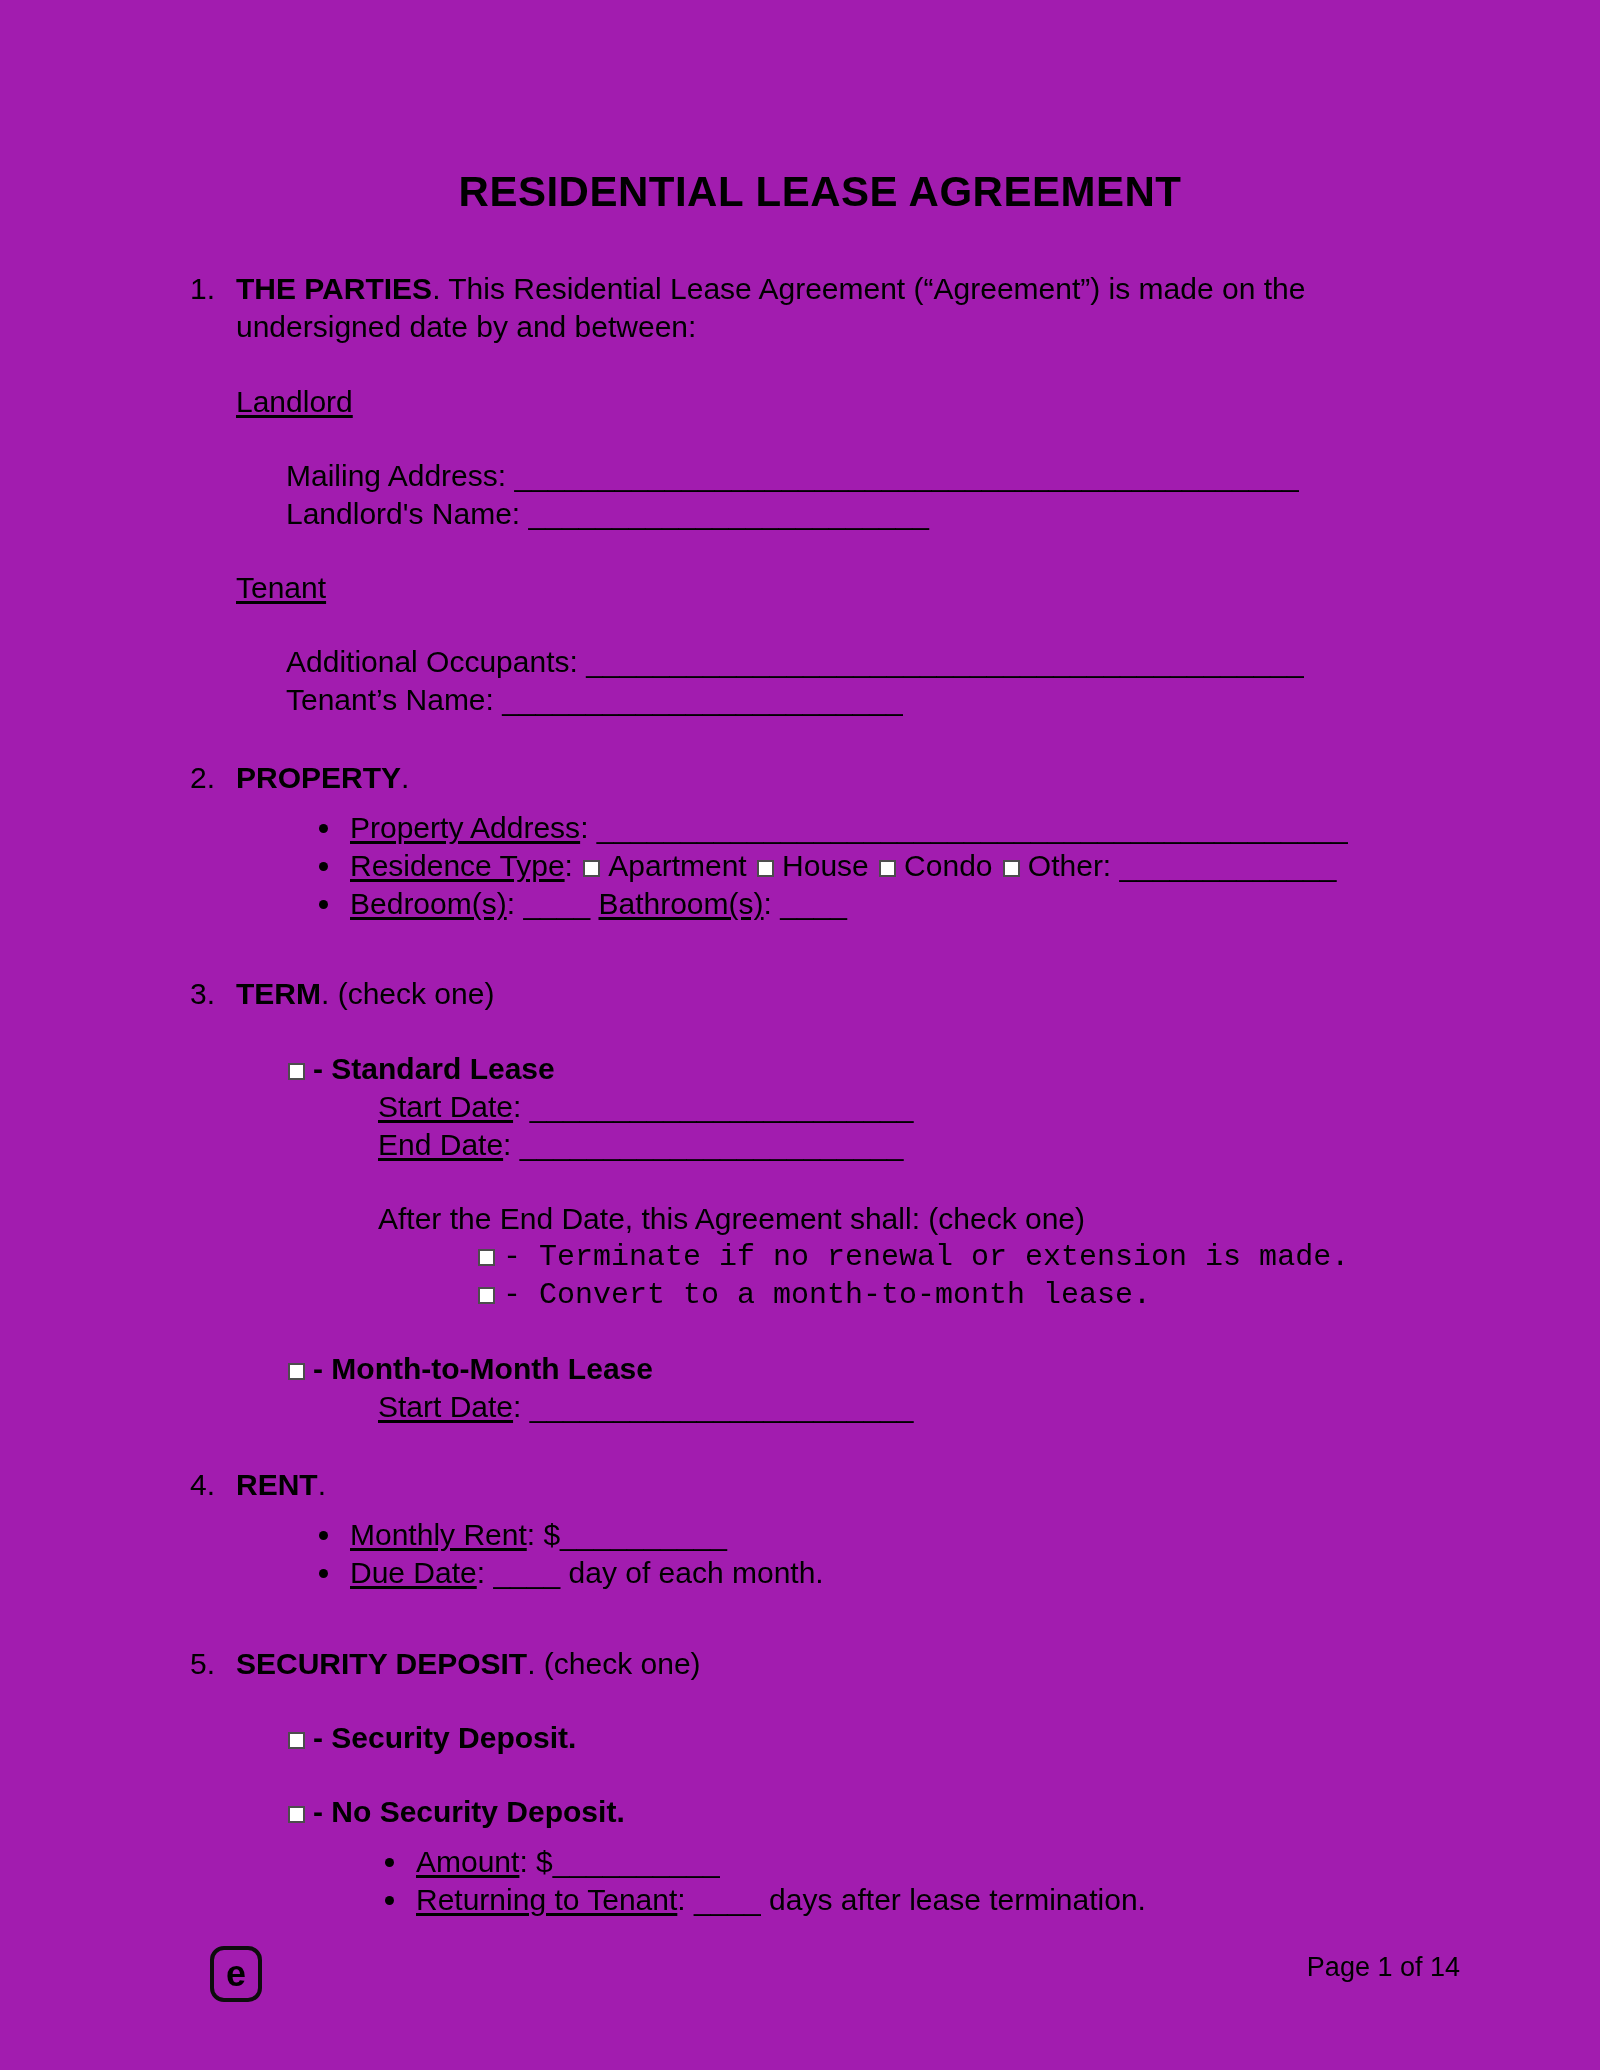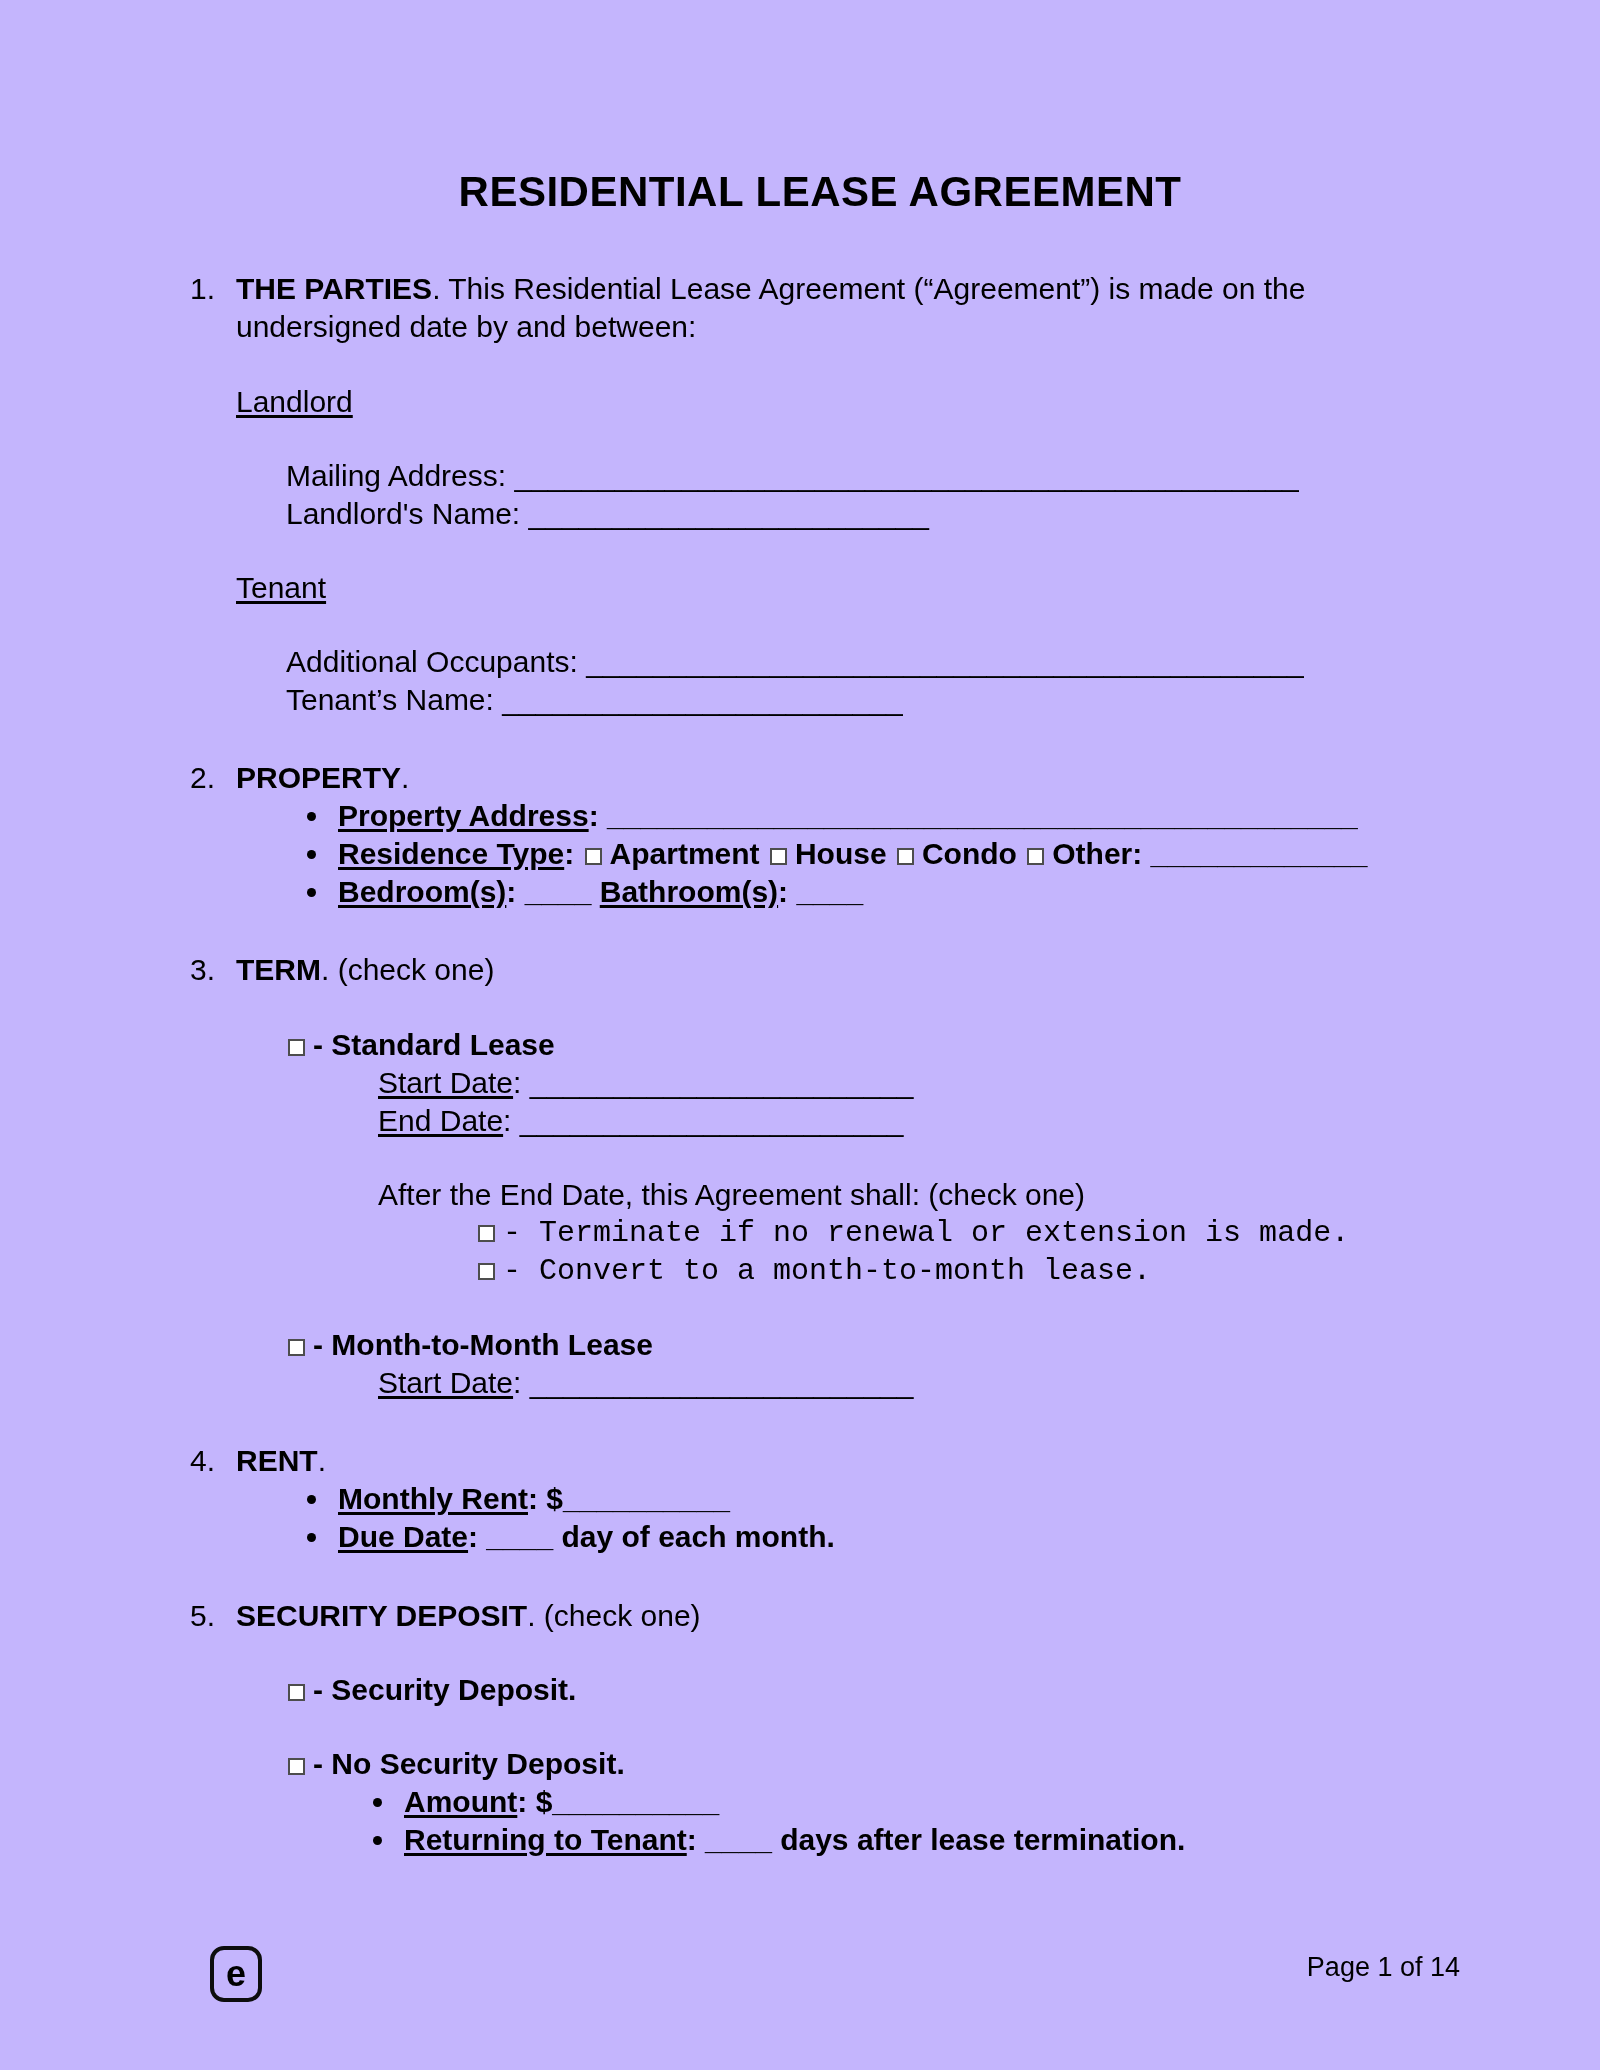--- a/index.html
+++ b/index.html
@@ -6,21 +6,21 @@
   html, body { background: #ffffff; }
   body {
     font-family: "Liberation Sans", "DejaVu Sans", sans-serif;
     color: #000;
   }
   .page {
     position: relative;
     width: 1600px;
     height: 2070px;
     margin: 0 auto;
-    background: #c4b5fd;
+    background: #a21caf;
     padding: 165px 150px 0 190px;
     font-size: 30px;
     line-height: 1.27;
     overflow: hidden;
   }
   .title {
     font-size: 42px;
     font-weight: 700;
     text-align: center;
     letter-spacing: 0.5px;
@@ -28,21 +28,21 @@
   }
   .section { display: flex; margin-top: 40px; }
   .sec-num { flex: 0 0 46px; }
   .sec-body { flex: 1; min-width: 0; }
   .mt { margin-top: 36px; }
   .b { font-weight: 700; }
   .ul { text-decoration: underline; text-underline-offset: 3px; }
   .indent1 { margin-left: 50px; }
   .indent2 { margin-left: 142px; }
   .indent3 { margin-left: 240px; font-family: Liberation Mono, monospace; }
-  ul.bullets { list-style: disc outside; padding-left: 96px; margin: 0; font-weight: bold; }
+  ul.bullets { list-style: disc outside; padding-left: 96px; margin: 12px; }
   ul.bullets.sub { padding-left: 162px; }
   ul.bullets li { padding-left: 6px; }
   .cb {
     display: inline-block;
     width: 17px; height: 17px;
     border: 2px solid #4d4d4d;
     background: #fff;
     vertical-align: -1px;
     margin: 0 8px 0 2px;
   }

